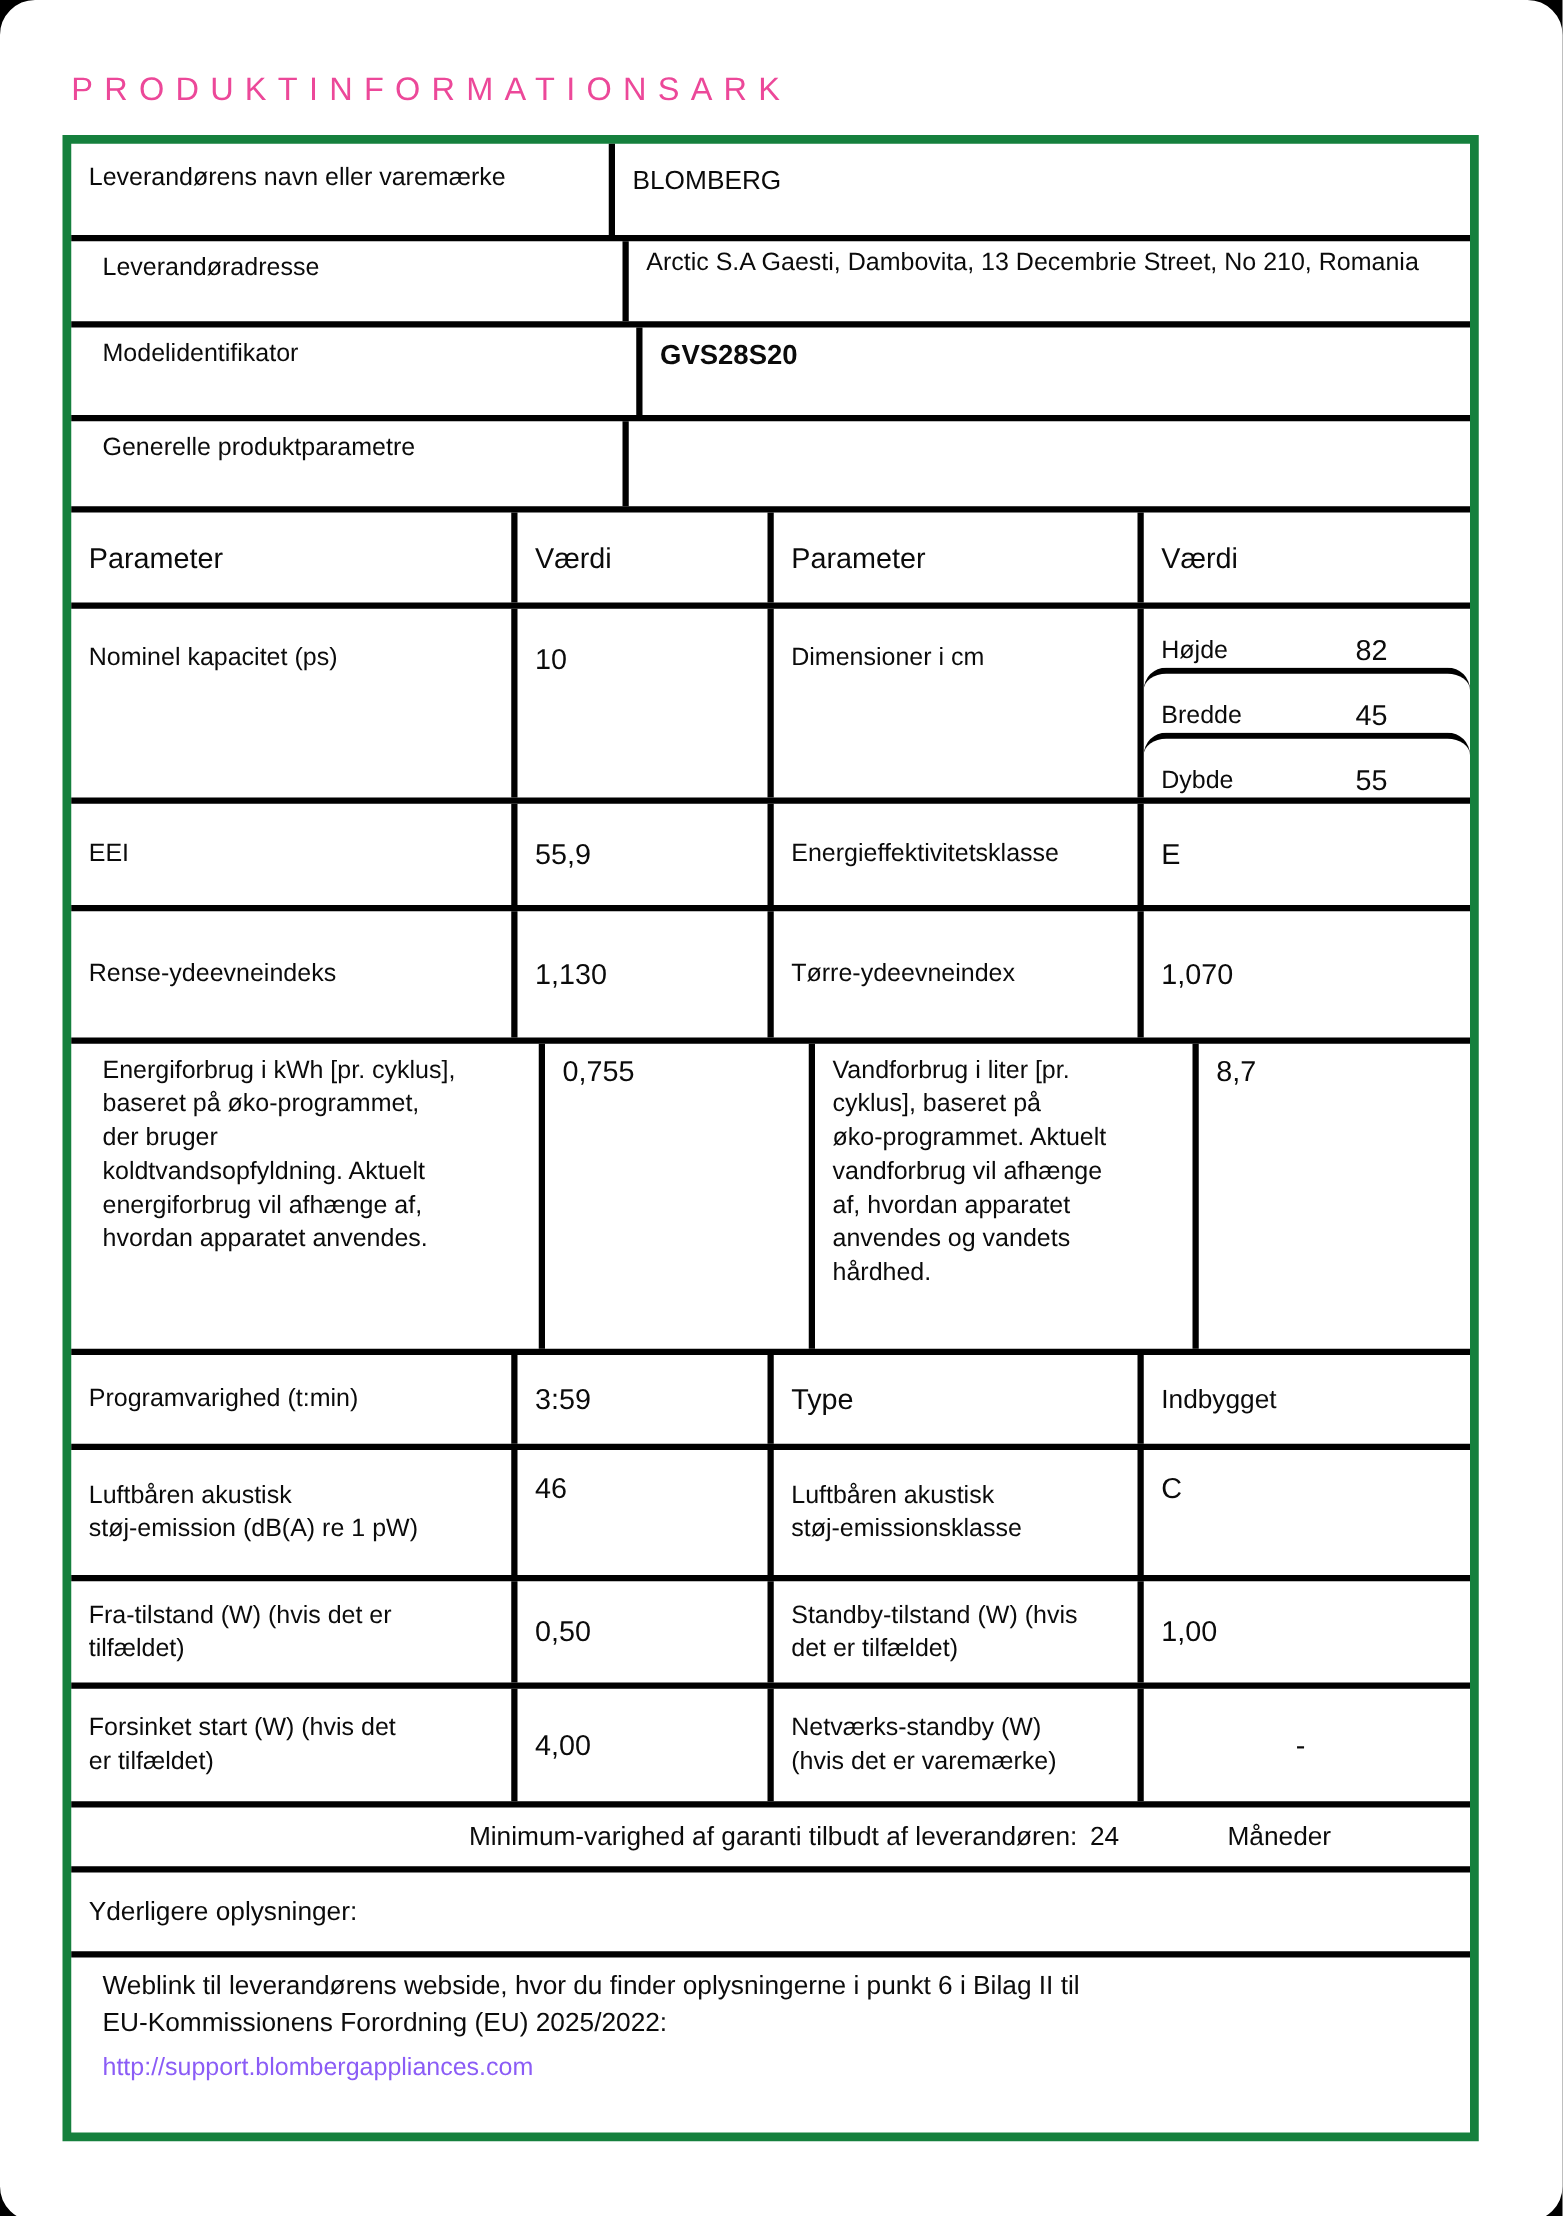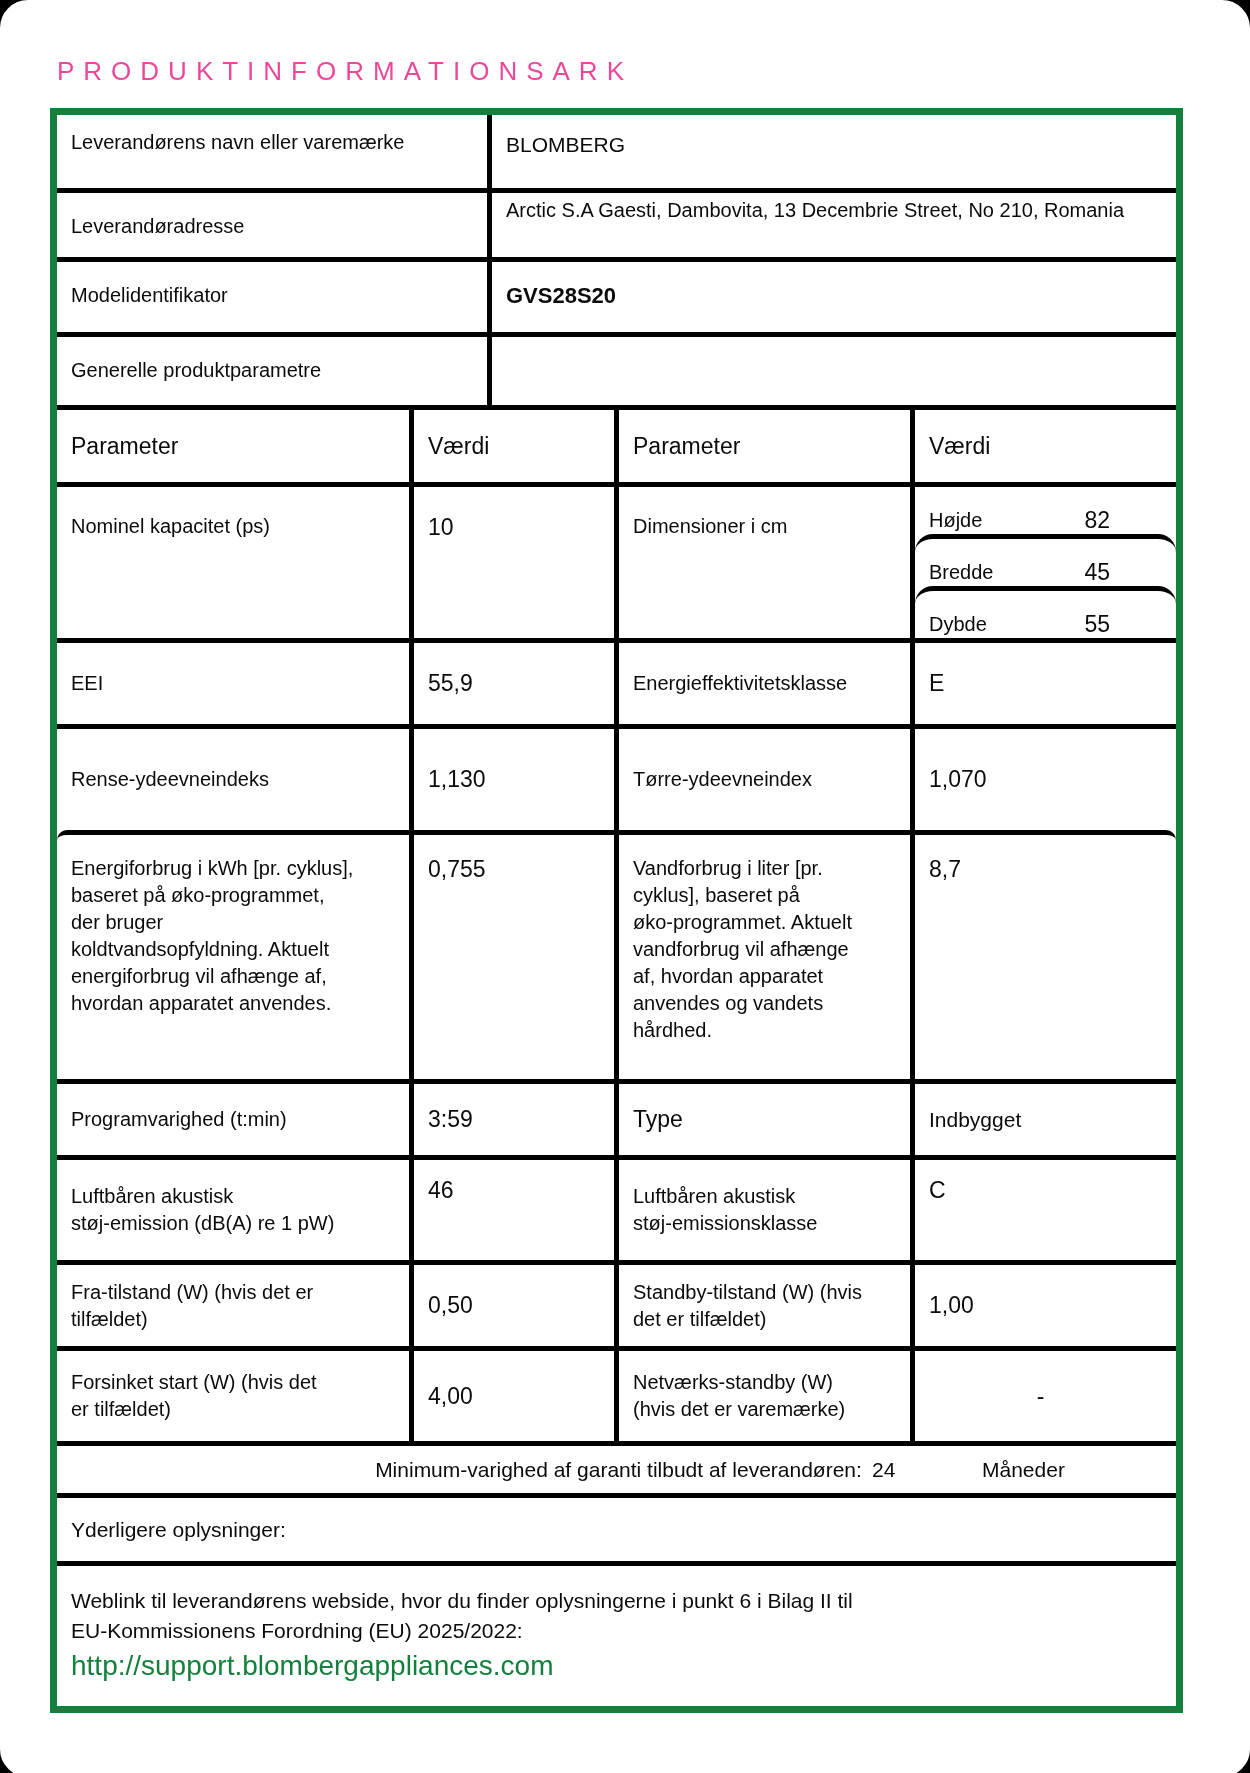--- a/index.html
+++ b/index.html
@@ -25,52 +25,52 @@
   }
   .row{display:flex;box-sizing:border-box;border-top:5px solid #000;}
   .row.first{border-top:none;}
   .cell{
     box-sizing:border-box;display:flex;flex-direction:column;justify-content:center;
     padding:0 10px 0 14px;font-size:20px;line-height:27px;white-space:pre-line;
     overflow:hidden;
   }
   .cell + .cell{border-left:5px solid #000;}
   .top{justify-content:flex-start;}
-  .pt4{padding-top:4px;}.pt12{padding-top:20px;}
+  .pt4{padding-top:4px;}.pt12{padding-top:8px;margin-left:11px;}
   .pt14{padding-top:14px;}.pt16{padding-top:16px;}.pt26{padding-top:26px;}
   .wa{width:430px;flex:none;}
   .wb{flex:1;}
   .c1{width:352px;flex:none;}
   .c2{width:205px;flex:none;}
   .c3{width:296px;flex:none;}
   .c4{flex:1;}
   .full{flex:1;}
   .val{font-size:23px;line-height:29px;}
   .hdr{font-size:23px;}
   .fs21{font-size:21px;line-height:28px;}
   .bold{font-weight:700;font-size:22px;}
   .bname{font-size:21px;}
   .ctr{text-align:center;padding-left:0;}
   .h-r1{height:73px;}  .h-r2{height:69px;}  .h-r3{height:75px;}  .h-r4{height:73px;}
   .h-r5{height:77px;}  .h-r6{height:156px;} .h-r7{height:86px;}  .h-r8{height:106px;}
-  .h-r9{height:249px;border-radius:10px;} .h-r10{height:76px;} .h-r11{height:105px;}.h-r12{height:86px;}
+  .h-r9{height:249px;} .h-r10{height:76px;} .h-r11{height:105px;}.h-r12{height:86px;}
   .h-r13{height:95px;} .h-r14{height:52px;} .h-r15{height:68px;} .h-r16{height:124px;}
   .dims{padding:0;display:flex;flex-direction:column;}
   .dimrow{
     flex:1;display:flex;align-items:flex-end;justify-content:space-between;
     padding:0 66px 0 14px;font-size:20px;box-sizing:border-box;border-radius:18px;
   }
   .dimrow + .dimrow{border-top:5px solid #000;}
   .dimval{font-size:23px;}
   .minrow{flex-direction:row;align-items:center;position:relative;font-size:21px;}
   .min-value{position:absolute;left:815px;font-size:21px;}
   .min-unit{position:absolute;left:925px;font-size:21px;}
   .weblink{display:flex;flex-direction:column;}
   .wl-text{font-size:21px;line-height:30px;white-space:pre-line;}
-  .wl-url{font-size:28px;line-height:30px;margin-top:5px;color:#15803d;text-decoration:none;}
+  .wl-url{font-size:20px;line-height:30px;margin-top:5px;color:#8b5cf6;text-decoration:none;}
 </style>
 </head>
 <body>
 
 <div class="frame"></div>
 
 <h1 class="title">PRODUKTINFORMATIONSARK</h1>
 
 <div class="table">
 

